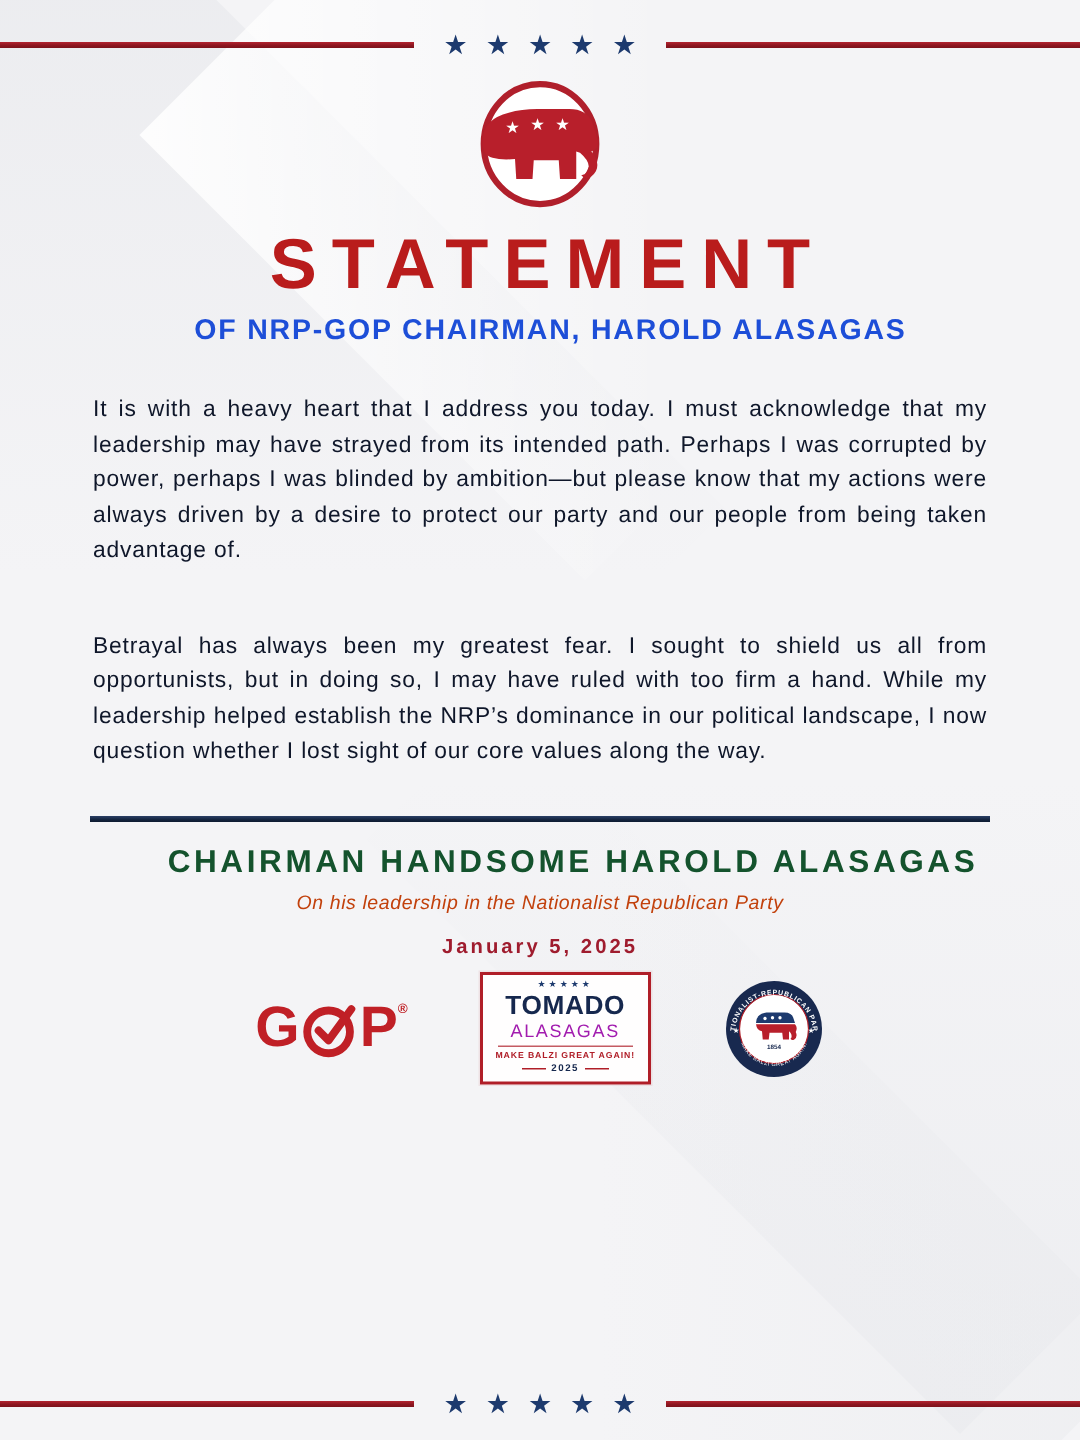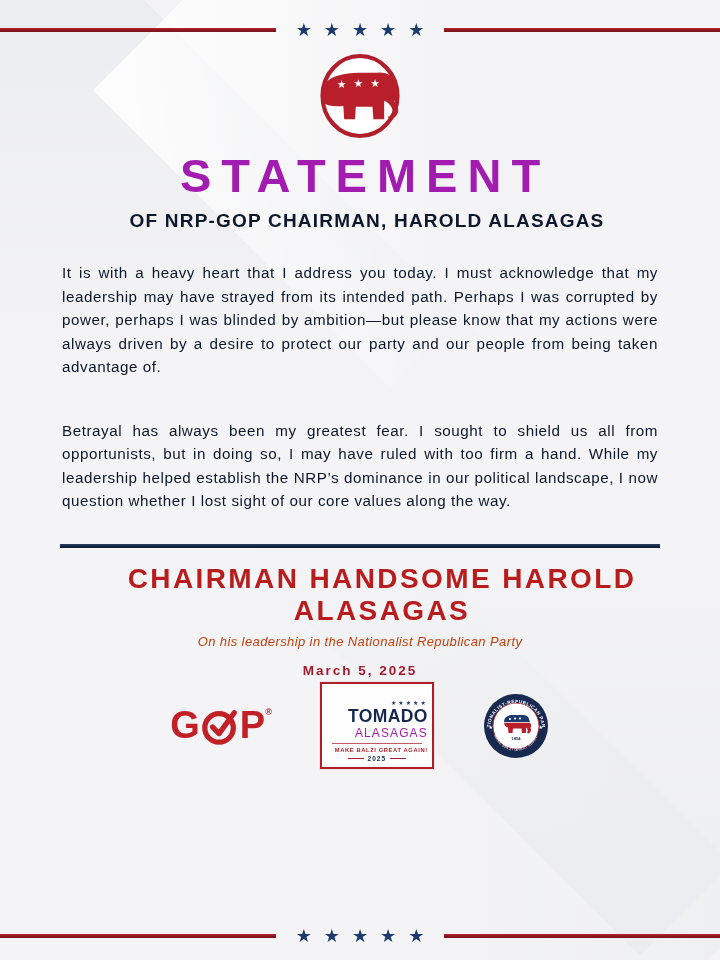--- a/index.html
+++ b/index.html
@@ -33,55 +33,55 @@
   .border-row.bottom { bottom:15px; }
   .border-line { flex:1; height:4px; background:linear-gradient(#b32430,#8e1620 55%,#7c121b); }
   .border-stars { color:#1d3a6e; font-size:18px; letter-spacing:12px;
                   padding:0 8px 0 20px; line-height:1; white-space:nowrap; }
 
   
   .logo-wrap { padding-top:48px; display:flex; justify-content:center; }
 
   .page-title {
     margin-top:4px; font-size:47px; font-weight:800; letter-spacing:10px;
-    color:#a21caf; padding-left:10px;
+    color:#b91c1c; padding-left:10px;
   }
   .page-subtitle {
     margin-top:7px; font-size:19px; font-weight:800; letter-spacing:1.2px;
-    color:#0f172a; padding-left:14px;
+    color:#1d4ed8; padding-left:14px;
   }
 
   .body-text {
     margin:29px 62px 0; text-align:justify; color:#0f172a;
     font-size:15.2px; line-height:23.5px; letter-spacing:.55px;
   }
   .body-text p + p { margin-top:40px; }
   .body-text p:last-child { text-align-last:left; }
 
   .sig-divider { margin:31px auto 0; width:600px; height:4px;
                  background:linear-gradient(#2a3f66,#14243f 60%,#0e1b31); }
-  .sig-name { margin-top:15px; font-size:28px; font-weight:800;
-              letter-spacing:2.4px; color:#b91c1c;margin-left:44px; }
+  .sig-name { margin-top:15px; font-size:21px; font-weight:800;
+              letter-spacing:2.4px; color:#14532d;margin-left:44px; }
   .sig-context { margin-top:7px; font-size:13px; font-style:italic;
                  color:#c2410c; letter-spacing:.4px; }
   .sig-date { margin-top:14px; font-size:13.5px; font-weight:800;
               letter-spacing:2px; color:#9f1c2e; }
 
   
   .logos-row { margin-top:15px; display:flex; justify-content:center;
                align-items:center; gap:48px; height:66px; }
 
   .gop-logo { display:flex; align-items:flex-start; color:#c02026;
               font-weight:800; font-size:38px; line-height:1; letter-spacing:0; }
   .gop-logo .gop-letter { line-height:38px; }
   .gop-o-svg { margin:0 1px; }
   .gop-reg { font-size:9px; font-weight:700; margin-top:2px; }
 
   .campaign-box { width:114px; background:#fffefe; border:2px solid #b01e28;
-                  padding:16px 4px 5px; text-align:right; box-shadow:0 0 0 1px rgba(176,30,40,.08); }
+                  padding:4px 4px 5px; text-align:center; box-shadow:0 0 0 1px rgba(176,30,40,.08); }
   .campaign-stars { font-size:6px; color:#1d3a6e; letter-spacing:2px; line-height:1; }
   .campaign-name1 { font-size:17.5px; font-weight:800; color:#16284e;
                     letter-spacing:.4px; line-height:1.1; margin-top:1px; }
   .campaign-name2 { font-size:12px; font-weight:400; color:#a21caf;
                     letter-spacing:1.1px; line-height:1.2; }
   .campaign-rule { height:1px; background:#c45b62; margin:2px 6px; }
   .campaign-tagline { font-size:5.8px; font-weight:700; color:#b01e28;
                       letter-spacing:.6px; line-height:1.4; }
   .campaign-year { display:flex; align-items:center; justify-content:center;
                    gap:4px; margin-top:1px; }
@@ -141,21 +141,21 @@
     <h2 class="page-subtitle">OF NRP-GOP CHAIRMAN, HAROLD ALASAGAS</h2>
 
     <div class="body-text">
       <p>It is with a heavy heart that I address you today. I must acknowledge that my leadership may have strayed from its intended path. Perhaps I was corrupted by power, perhaps I was blinded by ambition—but please know that my actions were always driven by a desire to protect our party and our people from being taken advantage of.</p>
       <p>Betrayal has always been my greatest fear. I sought to shield us all from opportunists, but in doing so, I may have ruled with too firm a hand. While my leadership helped establish the NRP’s dominance in our political landscape, I now question whether I lost sight of our core values along the way.</p>
     </div>
 
     <div class="sig-divider"></div>
     <div class="sig-name">CHAIRMAN HANDSOME HAROLD ALASAGAS</div>
     <div class="sig-context">On his leadership in the Nationalist Republican Party</div>
-    <div class="sig-date">March 5, 2025</div>
+    <div class="sig-date">January 5, 2025</div>
 
     <div class="logos-row">
 
       <div class="gop-logo">
         <span class="gop-letter">G</span>
         <svg class="gop-o-svg" width="38" height="40" viewBox="0 0 40 42">
           <circle cx="19" cy="23" r="15" fill="none" stroke="#c02026" stroke-width="5.5"></circle>
           <path d="M 12 22 L 19 29 L 35 7" fill="none" stroke="#c02026" stroke-width="5.5" stroke-linecap="round" stroke-linejoin="round"></path>
         </svg>
         <span class="gop-letter">P</span>

